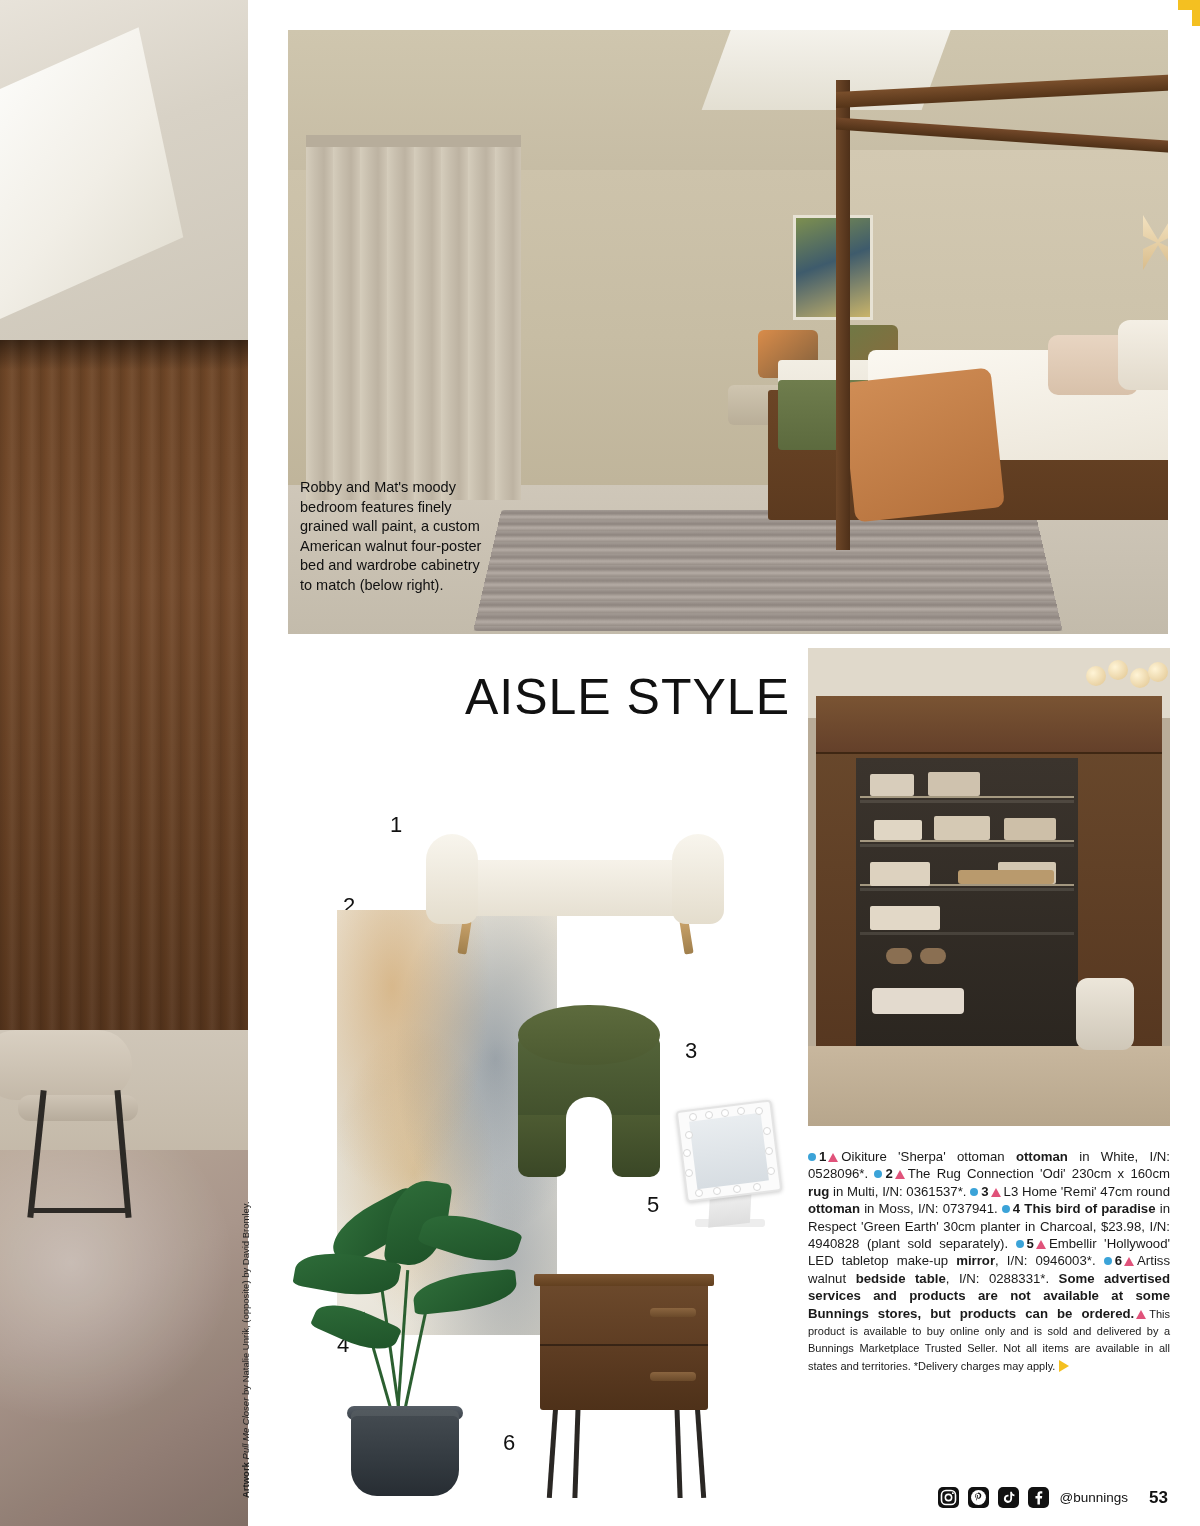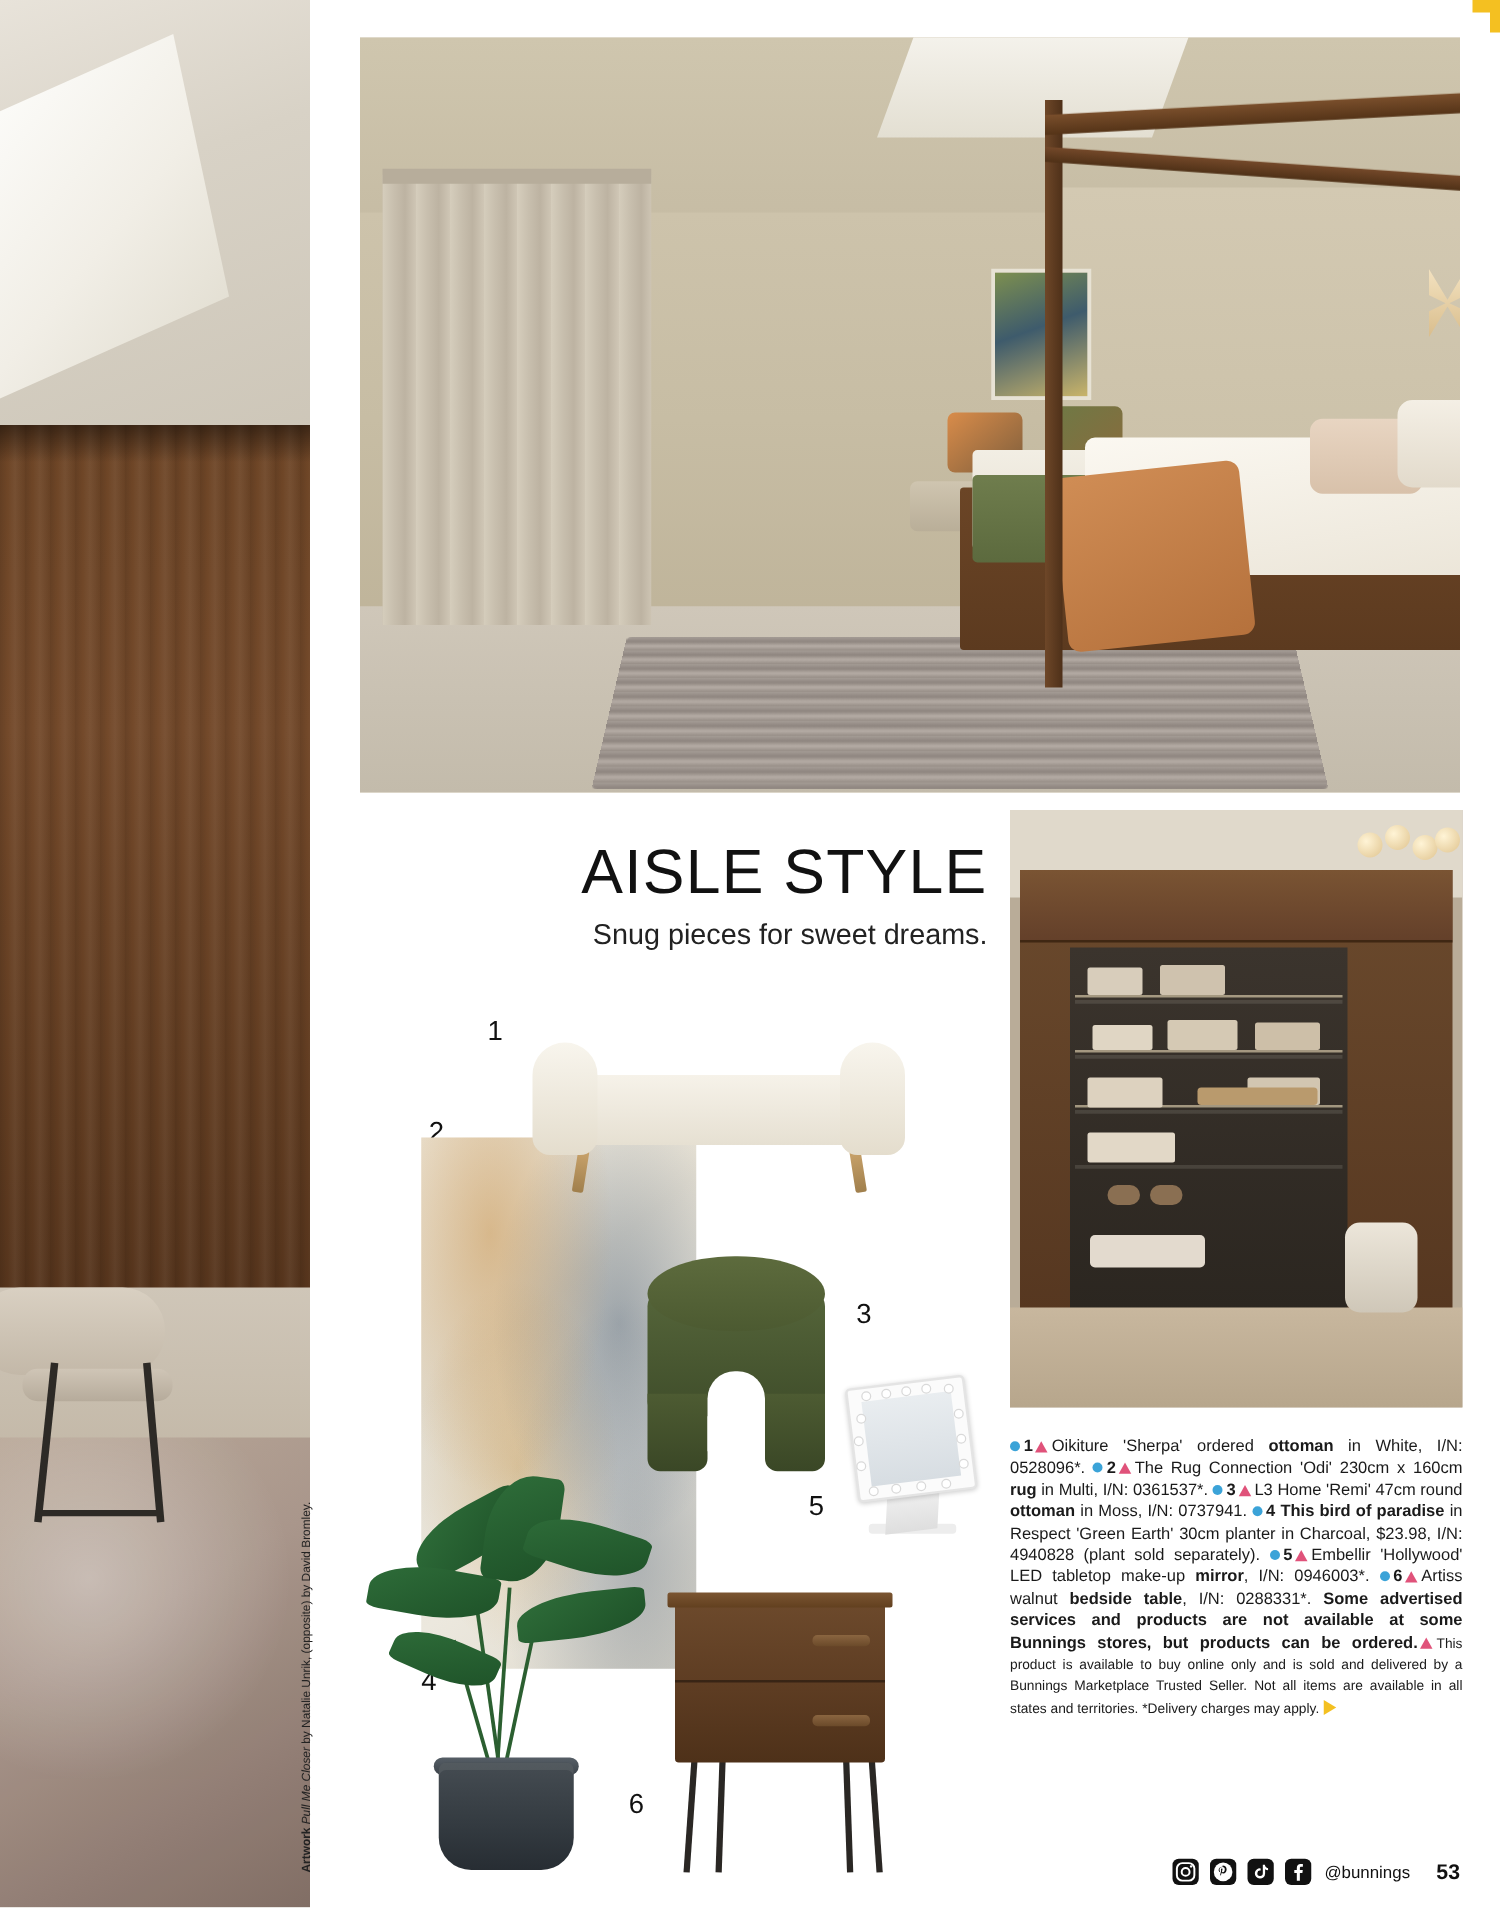--- a/index.html
+++ b/index.html
@@ -406,24 +406,24 @@
     <div class="hero-pillow2"></div>
 
     <div class="hero-post-l"></div>
 
     <div class="hero-canopy-top"></div>
     <div class="hero-canopy-top2"></div>
 
     <div class="hero-sconce2"></div>
   </div>
 
+  <div class="hero-caption">Robby and Mat's moody bedroom features finely grained wall paint, a custom American walnut four-poster bed and wardrobe cabinetry to match (below right).</div>
 
   <div class="headline-wrap">
     <h1 class="headline">AISLE STYLE</h1>
-    <div class="subhead">Snug pieces for sweet dreams.</div>
   </div>
 
   <div class="wardrobe">
     <div class="wd-ceiling"></div>
     <div class="wd-lamp">
       <i style="left:0;top:6px"></i>
         <i style="left:22px;top:0"></i>
         <i style="left:44px;top:8px"></i>
         <i style="left:62px;top:2px"></i>
     </div>
@@ -525,21 +525,21 @@
       <div class="bs-body"></div>
       <div class="bs-top"></div>
       <div class="bs-div"></div>
       <div class="bs-handle1"></div>
       <div class="bs-handle2"></div>
     </div>
 
   </div>
 
   <div class="prodlist">
-    <span class="bullet"></span><b>1</b><span class="tri"></span><span>Oikiture 'Sherpa' ordered </span><b>ottoman</b><span> in White, I/N: 0528096*.</span>
+    <span class="bullet"></span><b>1</b><span class="tri"></span><span>Oikiture 'Sherpa' ottoman </span><b>ottoman</b><span> in White, I/N: 0528096*.</span>
     <span class="bullet"></span><b>2</b><span class="tri"></span><span>The Rug Connection 'Odi' 230cm x 160cm </span><b>rug</b><span> in Multi, I/N: 0361537*.</span>
     <span class="bullet"></span><b>3</b><span class="tri"></span><span>L3 Home 'Remi' 47cm round </span><b>ottoman</b><span> in Moss, I/N: 0737941.</span>
     <span class="bullet"></span><b>4</b> <b>This bird of paradise</b><span> in Respect 'Green Earth' 30cm planter in Charcoal, $23.98, I/N: 4940828 (plant sold separately).</span>
     <span class="bullet"></span><b>5</b><span class="tri"></span><span>Embellir 'Hollywood' LED tabletop make-up </span><b>mirror</b><span>, I/N: 0946003*.</span>
     <span class="bullet"></span><b>6</b><span class="tri"></span><span>Artiss walnut </span><b>bedside table</b><span>, I/N: 0288331*.</span>
     <b>Some advertised services and products are not available at some Bunnings stores, but products can be ordered.</b><span class="tri"></span><span class="fineprint">This product is available to buy online only and is sold and delivered by a Bunnings Marketplace Trusted Seller. Not all items are available in all states and territories. *Delivery charges may apply.</span><span class="play-tri"></span>
   </div>
 
   <div class="footer">
     <div class="soc">

